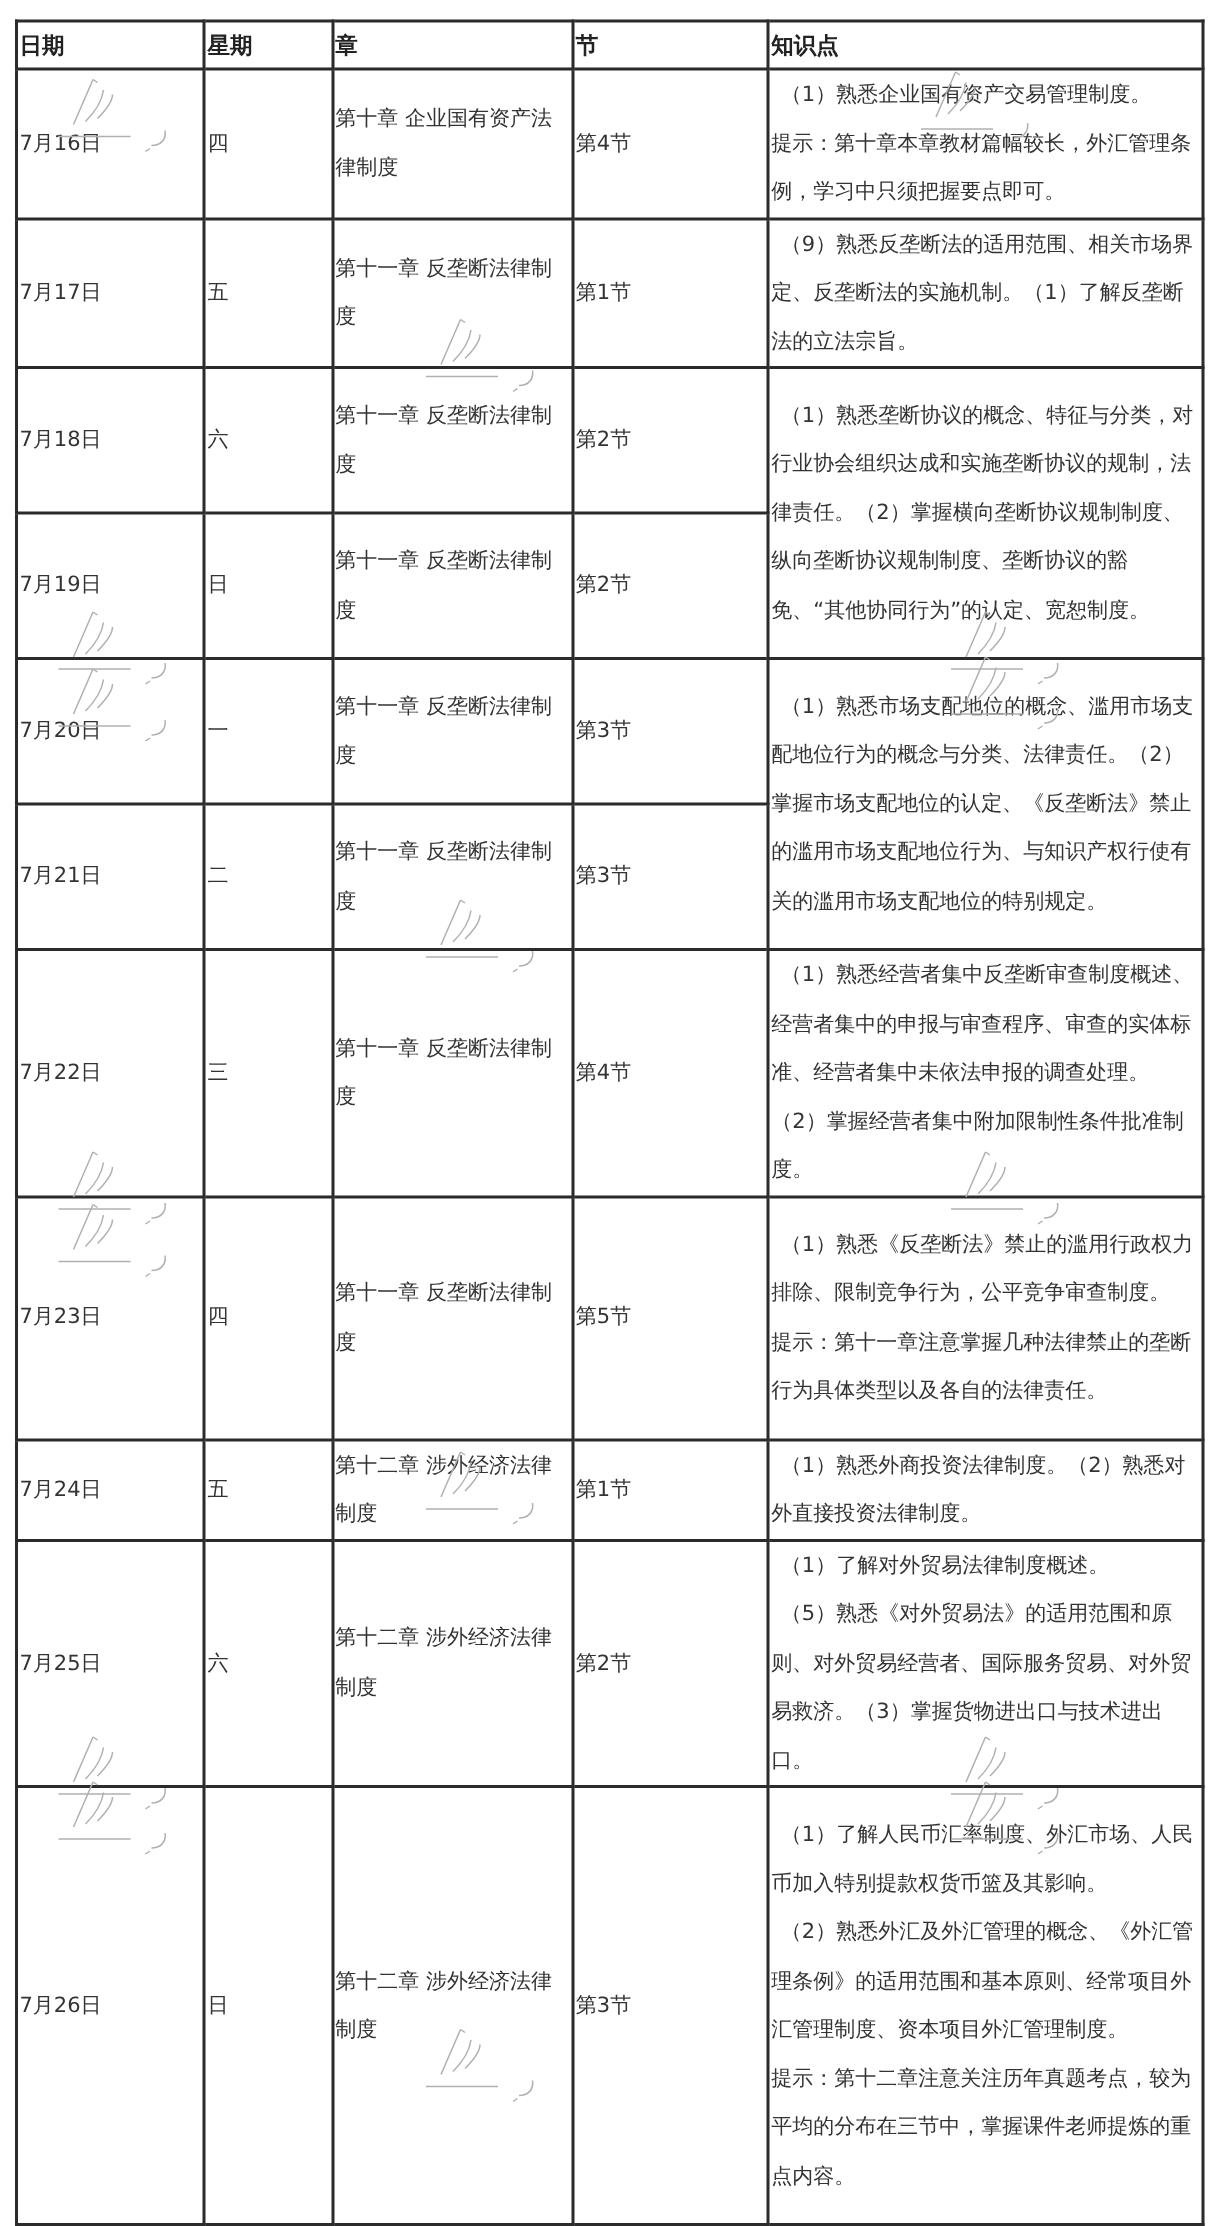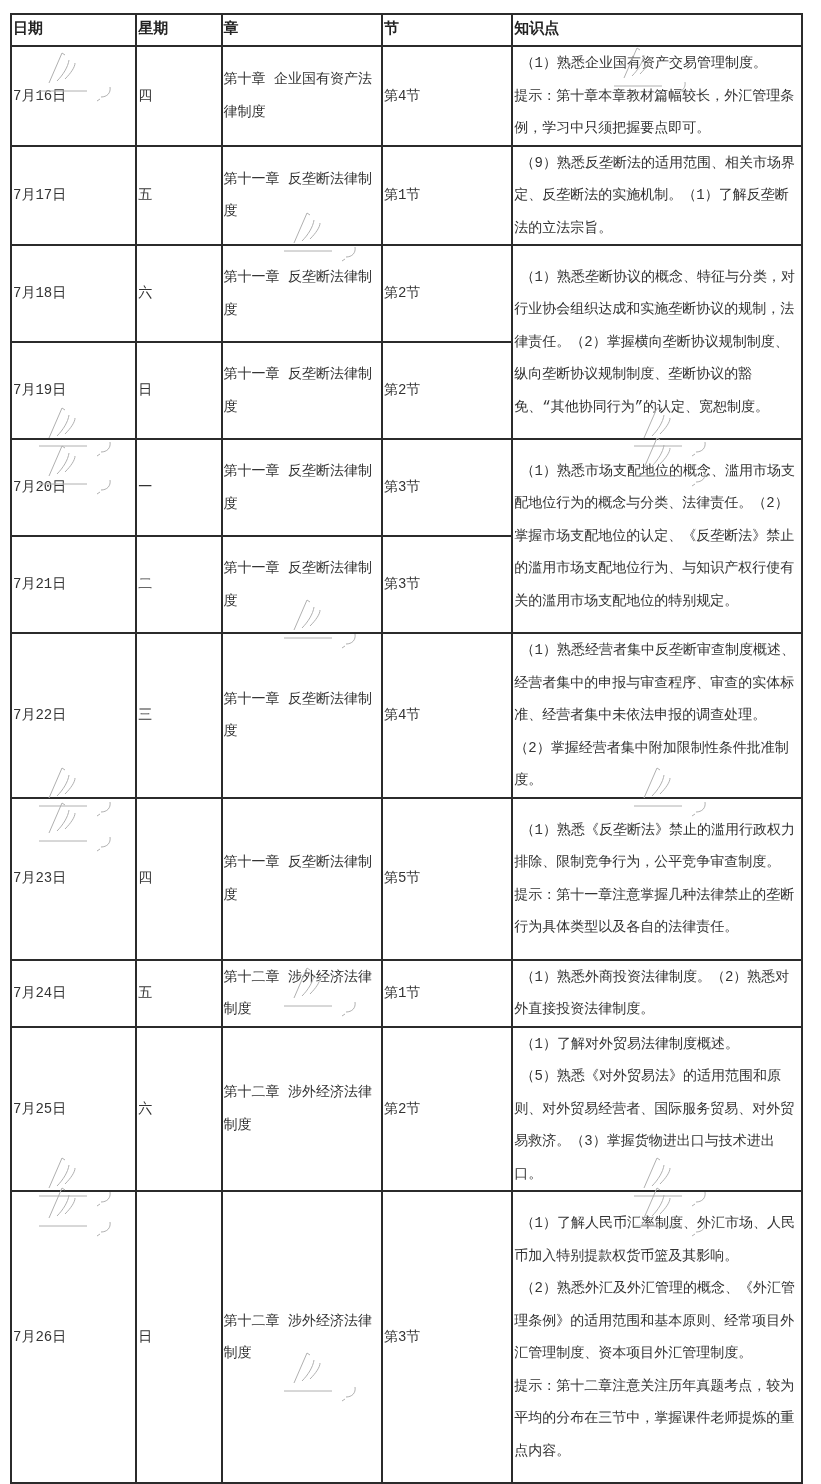--- a/index.html
+++ b/index.html
@@ -15,21 +15,20 @@
       font-family: "DejaVu Sans", "Liberation Sans", sans-serif;
       color: #333333;
     }
     table.schedule {
       position: absolute;
       left: 10px;
       top: 13px;
       border-collapse: collapse;
       table-layout: fixed;
       width: 793px;
-      font-family: Liberation Mono, monospace;
     }
     table.schedule td, table.schedule th {
       border: 2px solid #2b2b2b;
       padding: 0 0 0 1px;
       vertical-align: middle;
       text-align: left;
       font-size: 14px;
       line-height: 32.5px;
       color: #333333;
       font-weight: normal;

